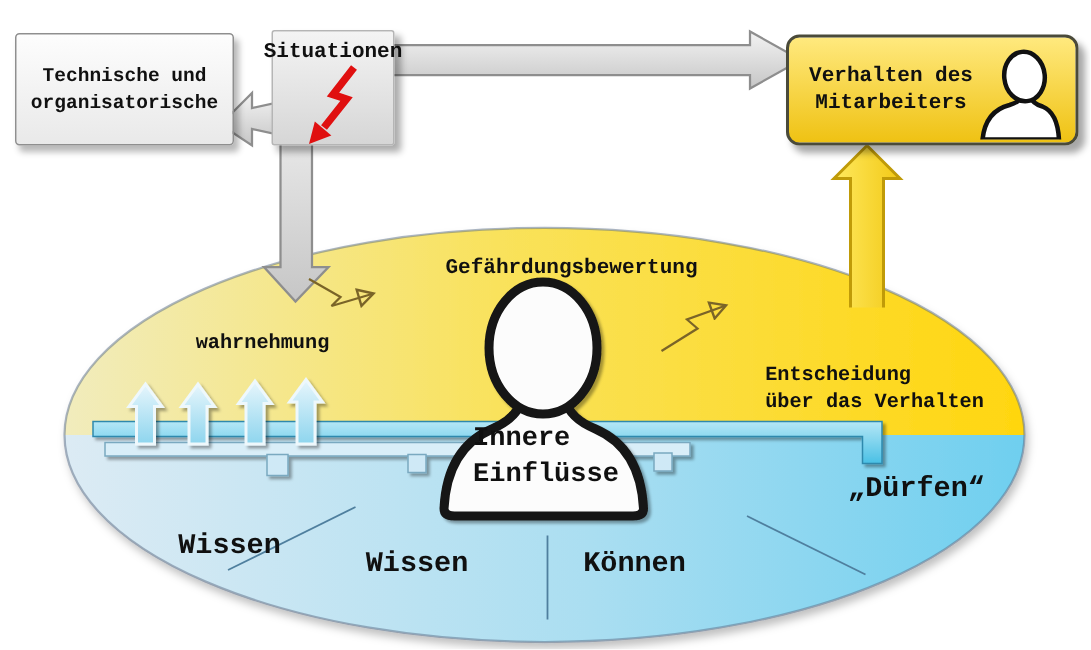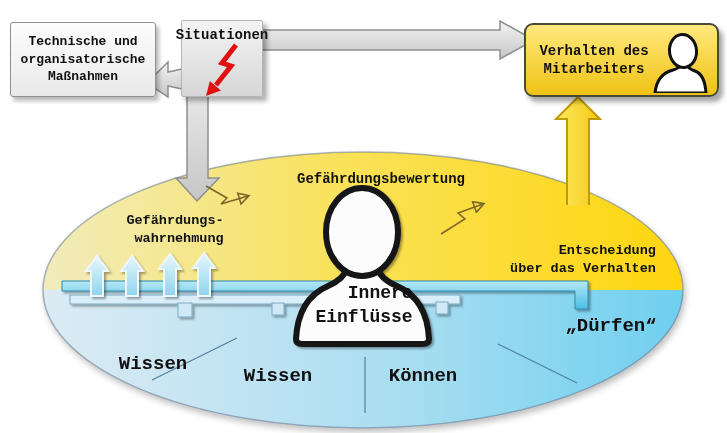--- a/index.html
+++ b/index.html
@@ -28,21 +28,21 @@
     left:524px;top:23px;width:195px;height:74px;
     background:linear-gradient(180deg,var(--box-yellow-light,#ffe97e),var(--box-yellow,#efc213));
     border:2px solid #4a4a3a;border-radius:9px;
     box-shadow:4px 5px 5px rgba(0,0,0,.35);
     font-size:14px;line-height:1.3;overflow:hidden;
     align-items:flex-start;
   }
   .box-behavior .txt{width:128px;text-align:center;position:absolute;left:4px;top:50%;transform:translateY(-50%);}
   .icon-abs{position:absolute;}
   .lbl{position:absolute;transform:translate(-50%,-50%);font-weight:700;
-       text-align:right;white-space:nowrap;line-height:1.3;}
+       text-align:left;white-space:nowrap;line-height:1.3;}
   .lbl-assessment{left:381px;top:179px;font-size:14px;}
   .lbl-perception{left:175px;top:230px;font-size:13.5px;}
   .lbl-decision{left:547px;top:260px;font-size:13.5px;margin-left:36px;}
   .lbl-inner{left:364px;top:305px;font-size:18px;line-height:1.35;}
   .lbl-zone{font-size:19px;}
   .lbl-wissen{left:153px;top:364px;}
   .lbl-wollen{left:278px;top:376px;}
   .lbl-koennen{left:423px;top:376px;}
   .lbl-duerfen{left:575px;top:326px;margin-left:36px;}
 </style>
@@ -131,21 +131,20 @@
     <g filter="url(#tinySh)">
       <path d="M296 339 Q298 299 328 286 Q344 279 348 267 L377 267 Q380 279 397 286
                Q427 299 429 339 Q429 344 422 344 L303 344 Q296 344 296 339 Z" fill="#fcfcfc" stroke="#141414" stroke-width="6" stroke-linejoin="round"></path>
       <ellipse cx="362" cy="232" rx="36" ry="44" fill="#fcfcfc" stroke="#141414" stroke-width="6"></ellipse>
     </g>
   </svg>
 
   <div class="box box-measures">
     <div>Technische und</div>
     <div>organisatorische</div>
-    <div>Maßnahmen</div>
   </div>
 
   <div class="box box-situations">
     <div>Situationen</div>
     <svg class="icon-abs" style="left:16px;top:22px;" width="52" height="55" viewBox="0 0 52 55">
       <polyline points="38,2 24,20 33,23 18,42" fill="none" stroke="var(--red,#e01010)" stroke-width="5"></polyline>
       <path d="M8 53 L22.9 47.4 L11.9 38 Z" fill="var(--red,#e01010)"></path>
     </svg>
   </div>
 
@@ -156,21 +155,20 @@
     </div>
     <svg class="icon-abs" style="right:8px;top:4px;" width="62" height="64" viewBox="0 0 62 64">
       <path d="M8 64 Q10 45 26 41 Q33 39 34 35 L40 35 Q41 40 48 42 Q58 46 59 64 Z" fill="#fff" stroke="#111" stroke-width="3" stroke-linejoin="round"></path>
       <ellipse cx="36" cy="22" rx="13.5" ry="16.5" fill="#fff" stroke="#111" stroke-width="3" transform="rotate(-6 36 22)"></ellipse>
     </svg>
   </div>
 
   <div class="lbl lbl-assessment">Gefährdungsbewertung</div>
 
   <div class="lbl lbl-perception">
-    <div>Gefährdungs-</div>
     <div>wahrnehmung</div>
   </div>
 
   <div class="lbl lbl-decision">
     <div>Entscheidung</div>
     <div>über das Verhalten</div>
   </div>
 
   <div class="lbl lbl-inner">
     <div>Innere</div>

